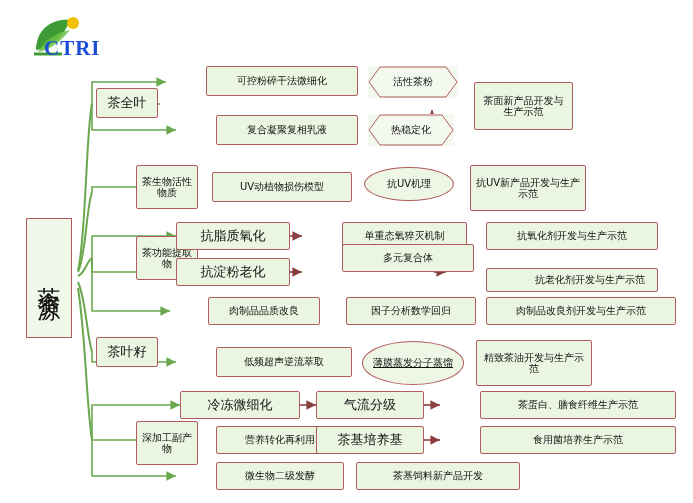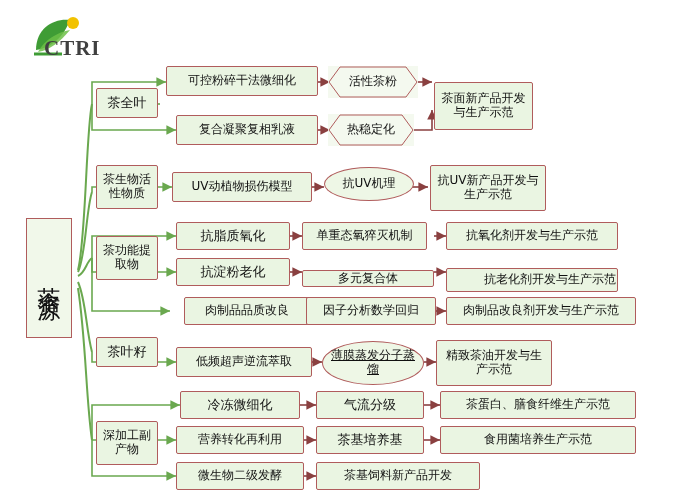--- a/index.html
+++ b/index.html
@@ -46,24 +46,24 @@
     writing-mode:vertical-rl;
     text-orientation:upright;
     letter-spacing:6px;
     font-size:23px;
     color:#111;
   }
   .logo{position:absolute;left:18px;top:10px;width:150px;height:56px;}
   .logo-text{
     position:absolute;left:44px;top:36px;
     font-family:"Liberation Serif",serif;
-    font-size:21px;font-weight:bold;color:#404040;letter-spacing:1px;
+    font-size:21px;font-weight:bold;color:#1d4ed8;letter-spacing:1px;
   }
   .fs13{font-size:13px;}
-  .fs12{font-size:12px;}
+  .fs12{font-size:10px;margin-left:40px;}
 </style>
 </head>
 <body>
 
 <div id="canvas">
 
   <div class="logo">
     <svg width="150" height="56" viewBox="0 0 150 56">
       <path d="M18 40 C18 18, 36 8, 52 10 C46 26, 34 38, 18 40 Z" fill="#3f9c35"></path>
       <path d="M20 42 C26 30, 40 22, 52 20 C42 32, 32 40, 20 42 Z" fill="#6cbf46" opacity="0.85"></path>
@@ -157,24 +157,24 @@
 
   <div class="node box fs12" style="left:172px;top:172px;width:140px;height:30px;">UV动植物损伤模型</div>
   <div class="node ellipse fs12" style="left:324px;top:167px;width:90px;height:34px;">抗UV机理</div>
   <div class="node box fs12" style="left:430px;top:165px;width:116px;height:46px;padding:0 4px;">抗UV新产品开发与生产示范</div>
 
   <div class="node box fs13" style="left:176px;top:222px;width:114px;height:28px;">抗脂质氧化</div>
   <div class="node box fs12" style="left:302px;top:222px;width:125px;height:28px;">单重态氧猝灭机制</div>
   <div class="node box fs12" style="left:446px;top:222px;width:172px;height:28px;text-align:center;">抗氧化剂开发与生产示范</div>
 
   <div class="node box fs13" style="left:176px;top:258px;width:114px;height:28px;">抗淀粉老化</div>
-  <div class="node box fs12" style="left:302px;top:270px;width:132px;height:17px;">多元复合体</div>
+  <div class="node box fs12" style="left:302px;top:244px;width:132px;height:28px;">多元复合体</div>
   <div class="node box fs12" style="left:446px;top:268px;width:172px;height:24px;padding-left:36px;">抗老化剂开发与生产示范</div>
 
-  <div class="node box fs12" style="left:184px;top:297px;width:126px;height:28px;">肉制品品质改良</div>
+  <div class="node box fs12" style="left:168px;top:297px;width:112px;height:28px;">肉制品品质改良</div>
   <div class="node box fs12" style="left:306px;top:297px;width:130px;height:28px;">因子分析数学回归</div>
   <div class="node box fs12" style="left:446px;top:297px;width:190px;height:28px;">肉制品改良剂开发与生产示范</div>
 
   <div class="node box fs12" style="left:176px;top:347px;width:136px;height:30px;">低频超声逆流萃取</div>
   <div class="node ellipse fs12" style="left:322px;top:341px;width:102px;height:44px;padding:0 6px;text-decoration:underline;">
     <span>薄膜蒸发分子蒸馏</span>
   </div>
   <div class="node box fs12" style="left:436px;top:340px;width:116px;height:46px;padding:0 4px;">精致茶油开发与生产示范</div>
 
   <div class="node box fs13" style="left:180px;top:391px;width:120px;height:28px;">冷冻微细化</div>

